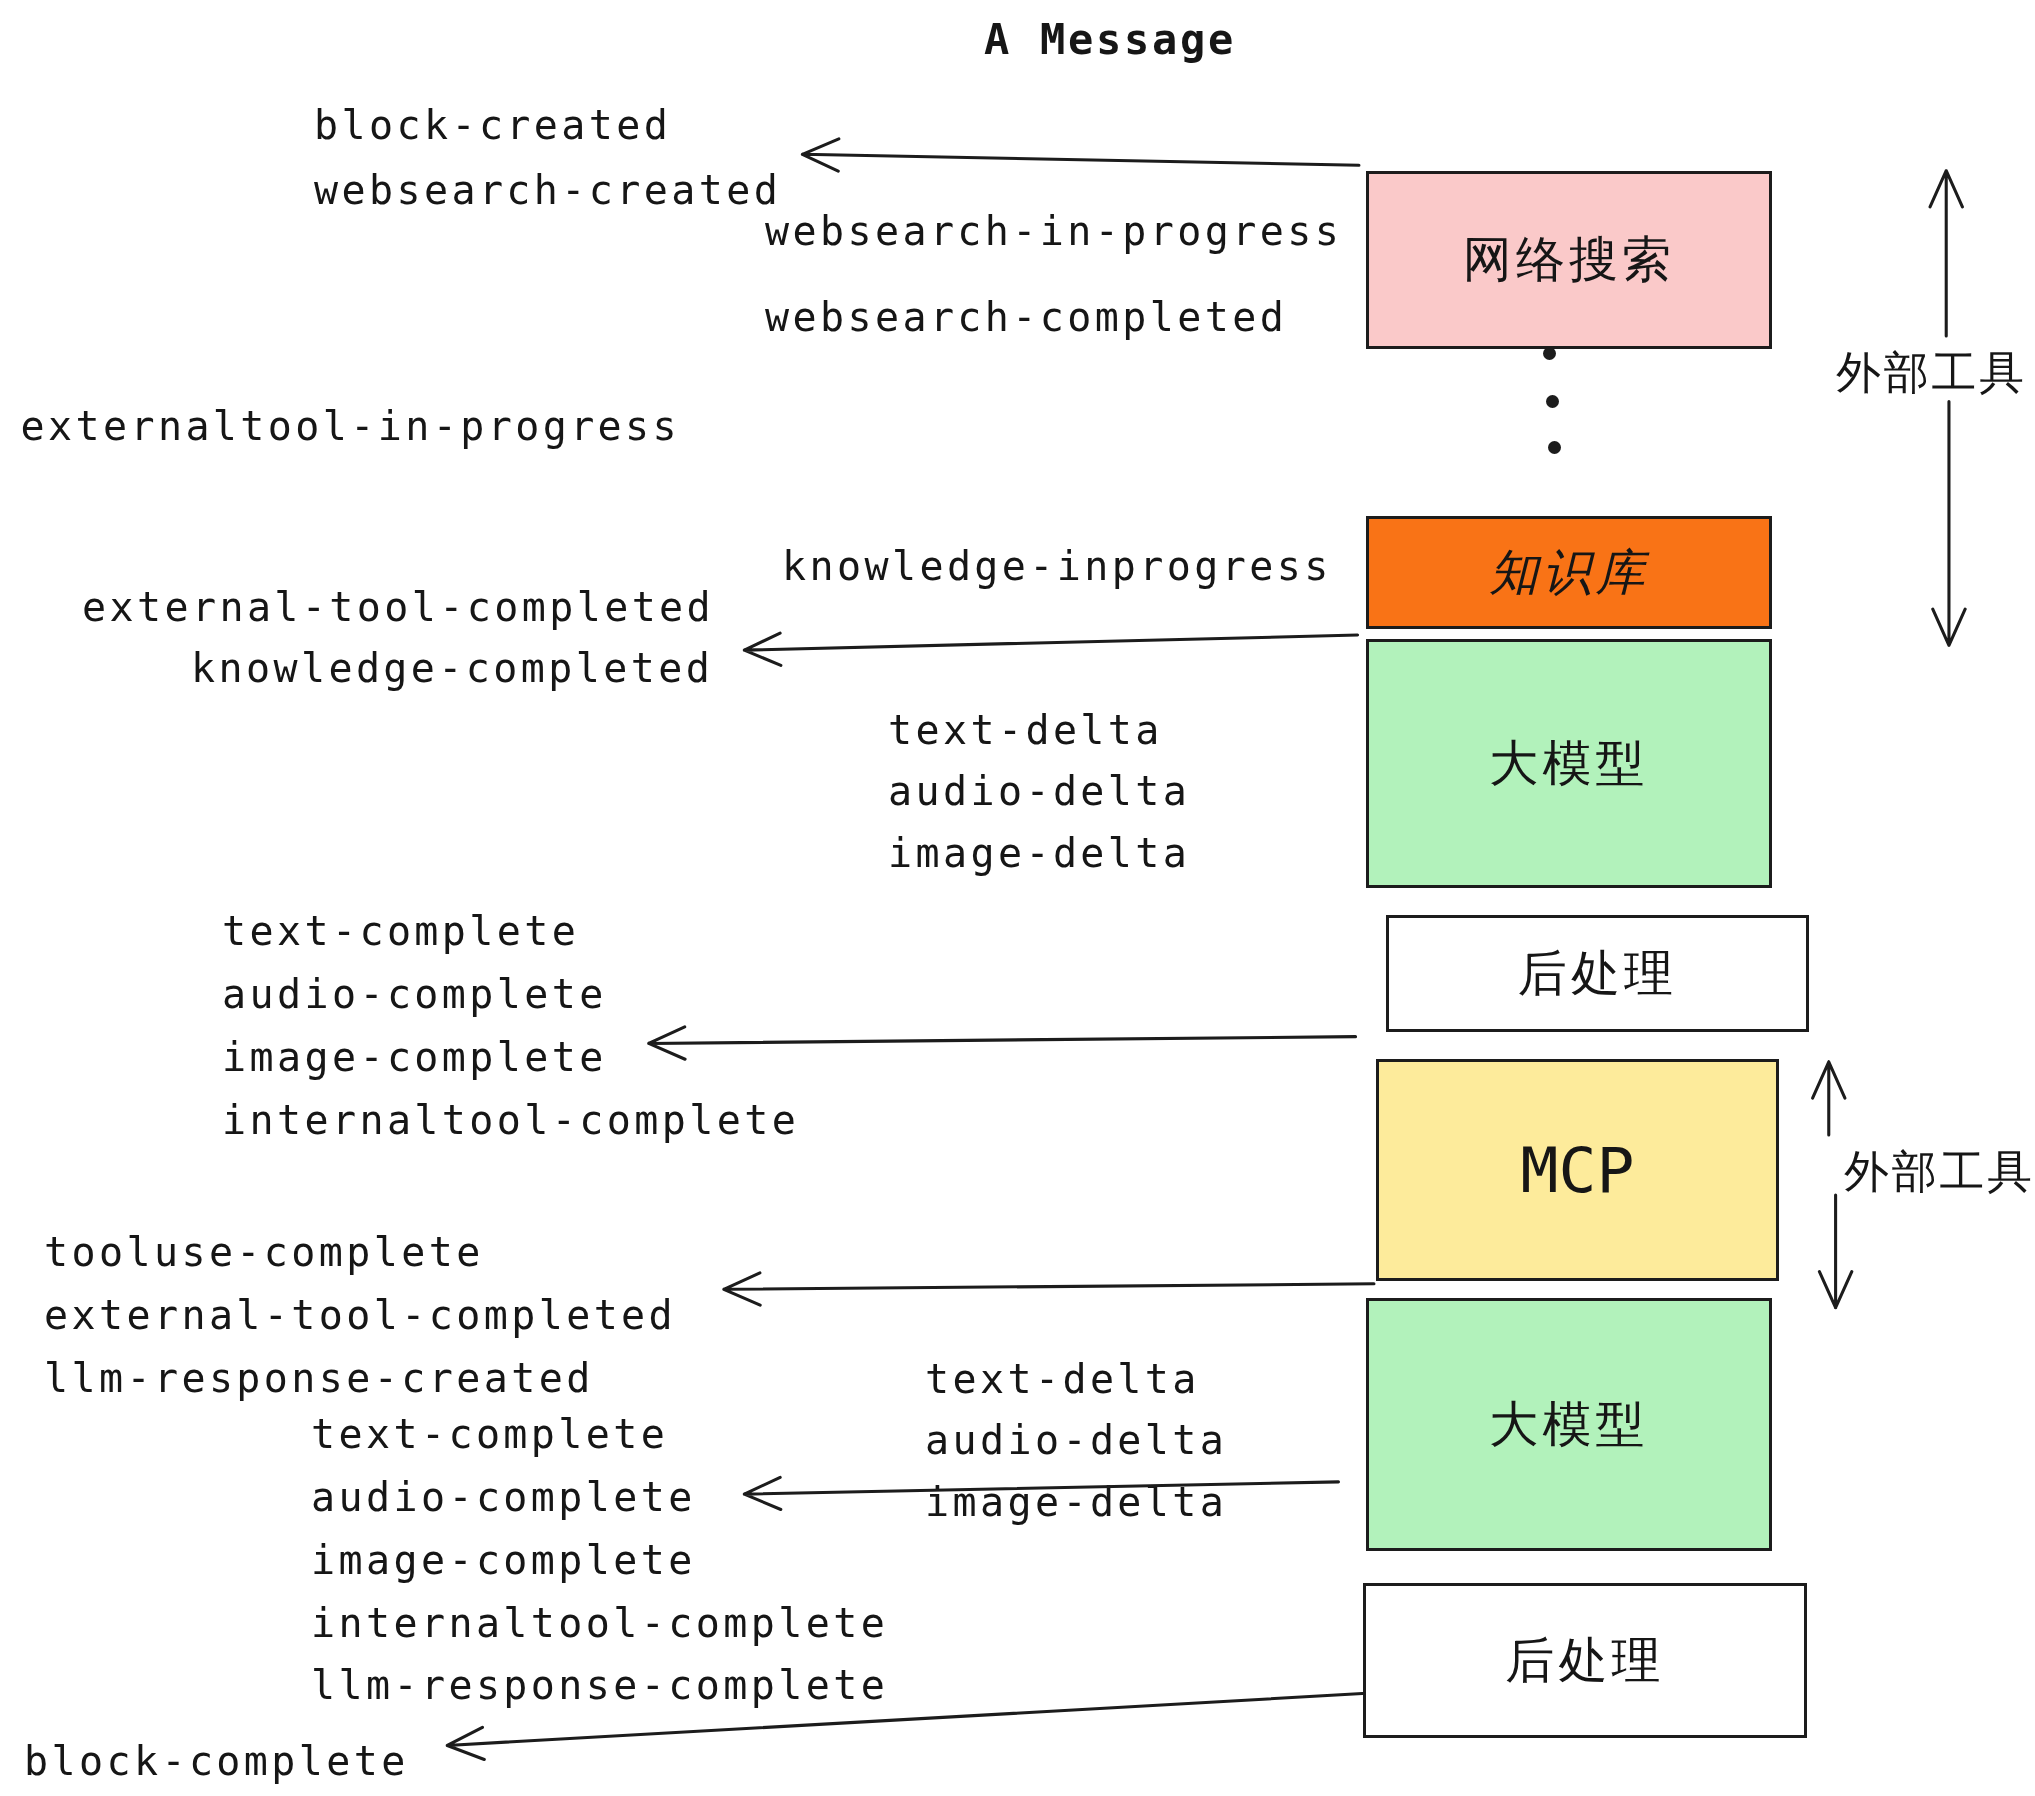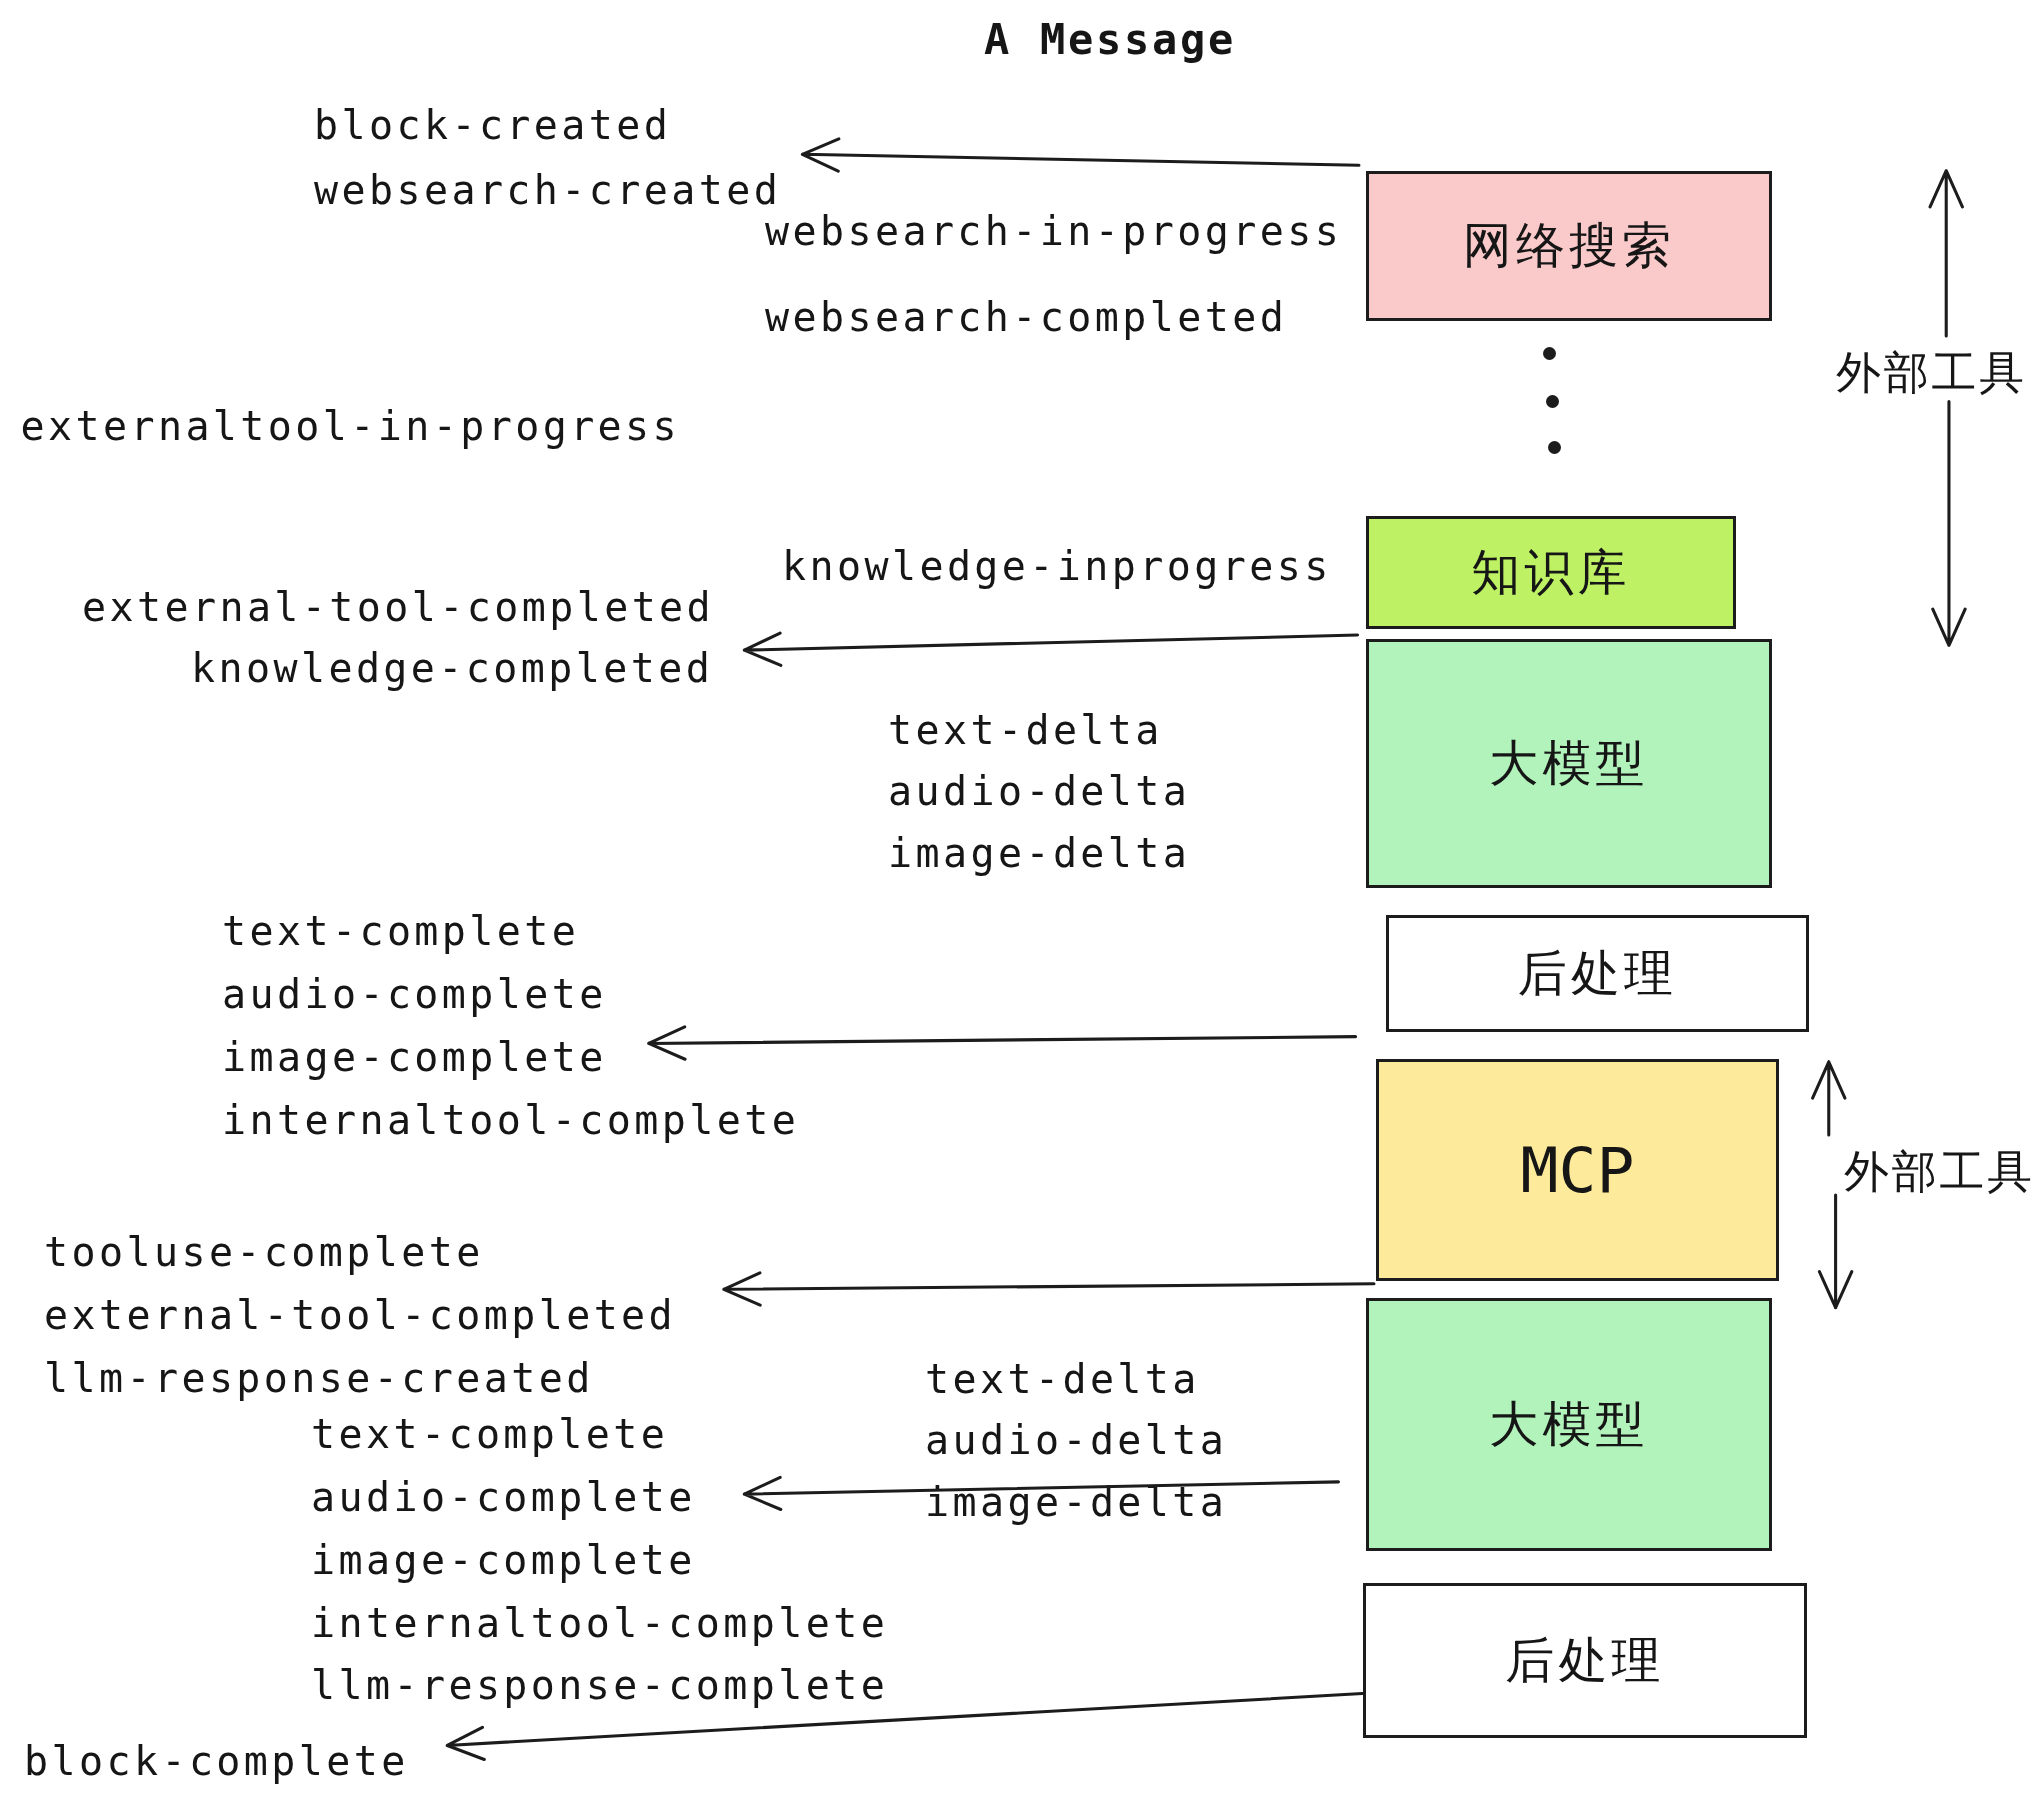--- a/index.html
+++ b/index.html
@@ -101,29 +101,29 @@
   <div class="ev" style="left:925px;top:1479px">image-delta</div>
 
   <div class="ev" style="left:311px;top:1411px">text-complete</div>
   <div class="ev" style="left:311px;top:1474px">audio-complete</div>
   <div class="ev" style="left:311px;top:1537px">image-complete</div>
   <div class="ev" style="left:311px;top:1600px">internaltool-complete</div>
   <div class="ev" style="left:311px;top:1662px">llm-response-complete</div>
 
   <div class="ev" style="left:24px;top:1738px">block-complete</div>
 
-  <div class="box" style="left: 1366px; top: 171px; width: 406px; height: 150px; background-color: rgb(250, 201, 201);">
+  <div class="box" style="left: 1366px; top: 171px; width: 406px; height: 178px; background-color: rgb(250, 201, 201);">
     <span class="cjk">网络搜索</span>
   </div>
 
   <div class="dot" style="left:1543px;top:347px"></div>
   <div class="dot" style="left:1546px;top:395px"></div>
   <div class="dot" style="left:1548px;top:441px"></div>
 
-  <div class="box" style="left: 1366px; top: 516px; width: 370px; height: 113px; background-color: #bef264;">
+  <div class="box" style="left: 1366px; top: 516px; width: 406px; height: 113px; background-color: #f97316; font-style: italic;">
     <span class="cjk">知识库</span>
   </div>
 
   <div class="box" style="left: 1366px; top: 639px; width: 406px; height: 249px; background-color: rgb(178, 242, 187);">
     <span class="cjk">大模型</span>
   </div>
 
   <div class="box" style="left: 1386px; top: 915px; width: 423px; height: 117px; background-color: rgb(255, 255, 255);">
     <span class="cjk">后处理</span>
   </div>

